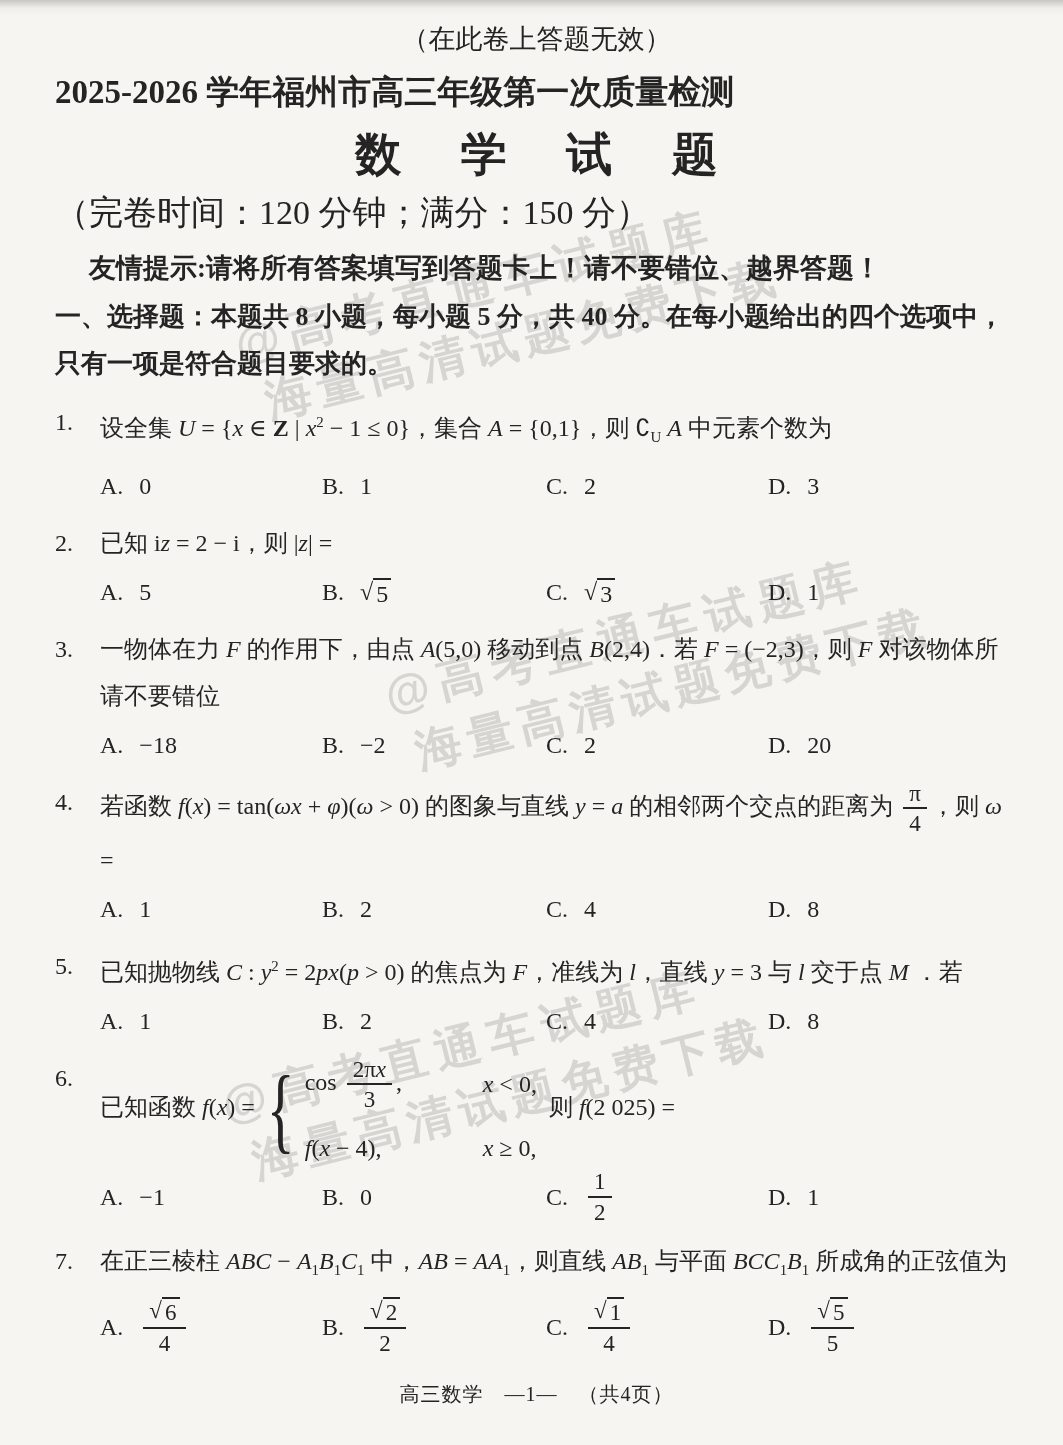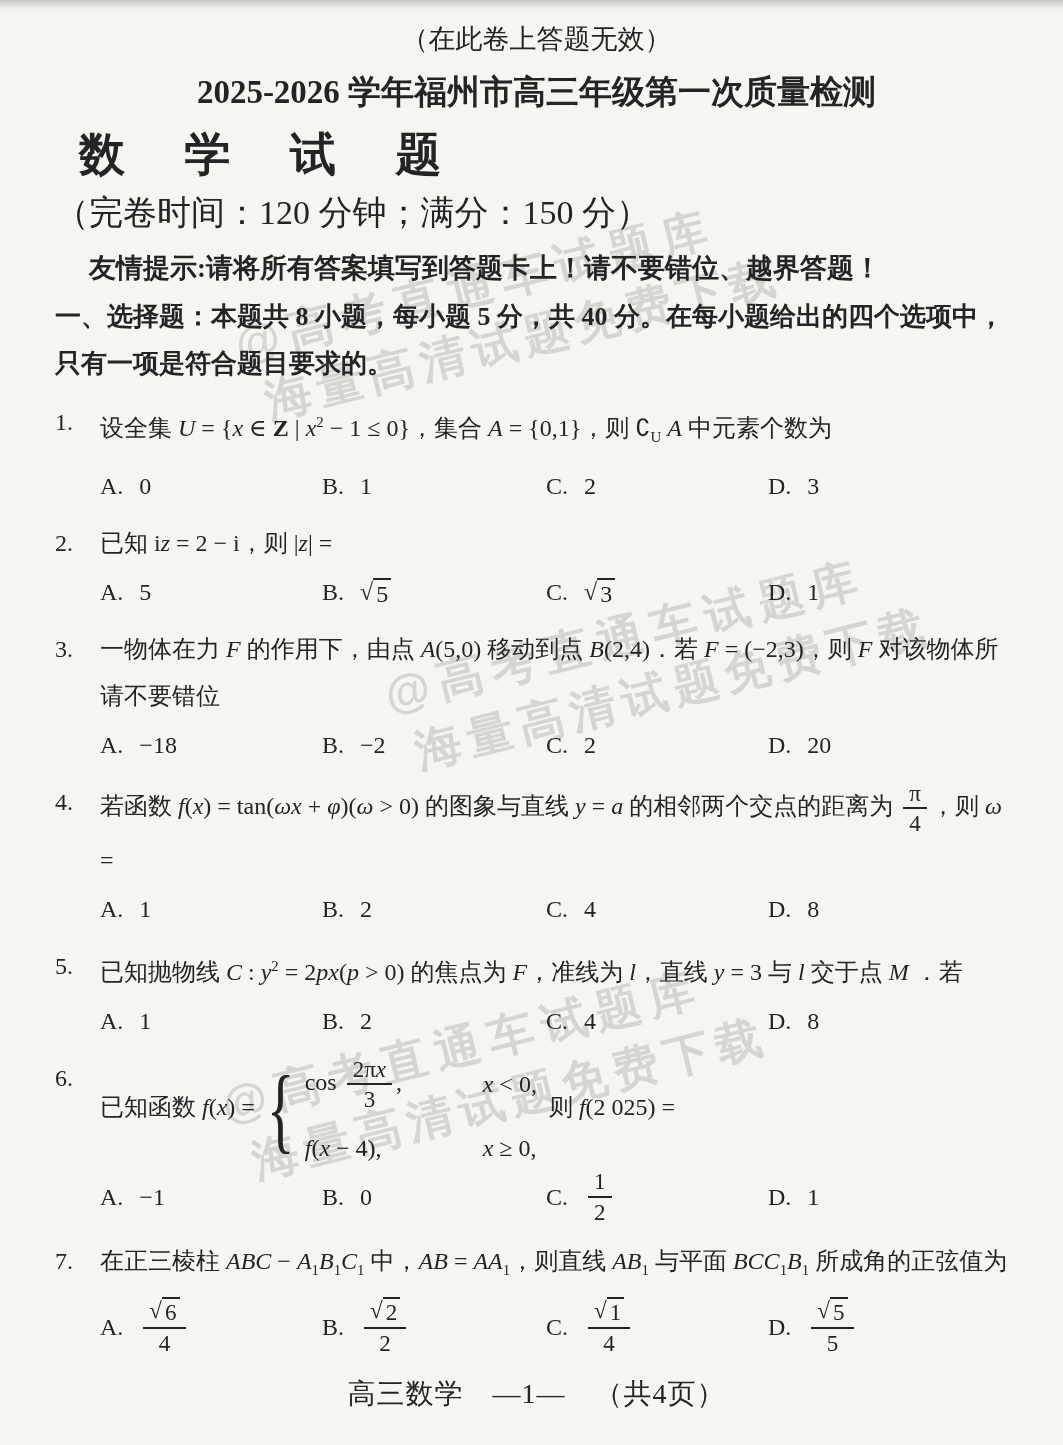--- a/index.html
+++ b/index.html
@@ -27,22 +27,22 @@
     font-size:46px; font-weight:700; letter-spacing:9px;
     color:rgba(125,125,125,0.26);
     white-space:nowrap; line-height:62px;
   }
   .wm .wm2 { margin-left:16px; letter-spacing:7px; }
   .content {
     position:relative; z-index:2;
     padding:20px 45px 0 55px;
   }
   .notice   { text-align:center; font-weight:400; font-size:27px; line-height:38px; }
-  .exam-title { text-align:center; font-weight:700; font-size:33px; line-height:48px; margin:10px 0 0; }
-  .subject-title { text-align:left; font-weight:700; font-size:46px; line-height:62px; letter-spacing:24px; text-indent:24px; margin:8px 0 0; }
+  .exam-title { font-weight:700; font-size:33px; line-height:48px; margin:10px 0 0; }
+  .subject-title { text-align:center; font-weight:700; font-size:46px; line-height:62px; letter-spacing:24px; text-indent:24px; margin:8px 0 0; }
   .time-score { text-align:left; font-size:34px; line-height:38px; margin-top:8px; }
   .tip { font-size:27px; font-weight:700; line-height:39px; margin-top:17px; padding-left:34px; }
   .section-heading { font-size:26px; font-weight:700; line-height:47px; margin-top:5px; }
 
   .question { margin-top:12px; }
   .stem-row { display:flex; font-size:24px; line-height:47px; }
   .qnum { flex:0 0 45px; }
   .qline { flex:1; }
   .options {
     display:grid;
@@ -73,21 +73,21 @@
   .cases { display:inline-flex; align-items:center; vertical-align:middle; margin:0 6px; }
   .brace {
     font-size:58px; line-height:1;
     transform:scaleY(1.65); transform-origin:center;
     margin-right:10px; font-weight:400;
   }
   .crows { display:inline-flex; flex-direction:column; row-gap:20px; line-height:1.3; }
   .crow { display:flex; align-items:center; }
   .cleft { min-width:178px; }
 
-  .footer { text-align:center; font-size:28px; line-height:34px; margin-top:20px; letter-spacing:1px; }
+  .footer { text-align:center; font-size:20px; line-height:34px; margin-top:20px; letter-spacing:1px; }
 </style>
 </head>
 <body>
 
 <div class="page">
   <div id="watermarks" class="wm-layer">
       <div class="wm" style="left: 235px; top: 248px; transform: rotate(-14deg);">
         <div class="wm1">@高考直通车试题库</div>
         <div class="wm2">海量高清试题免费下载</div>
       </div>

